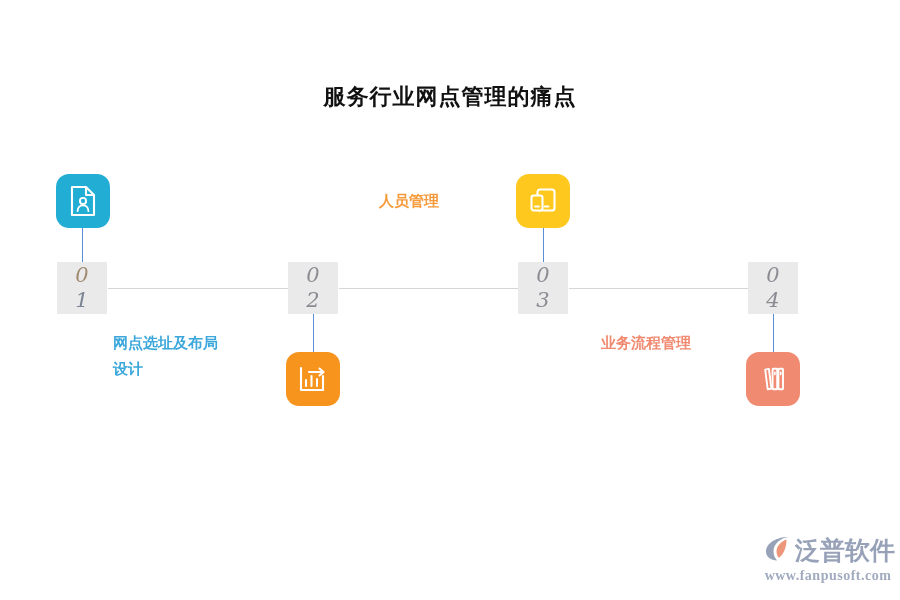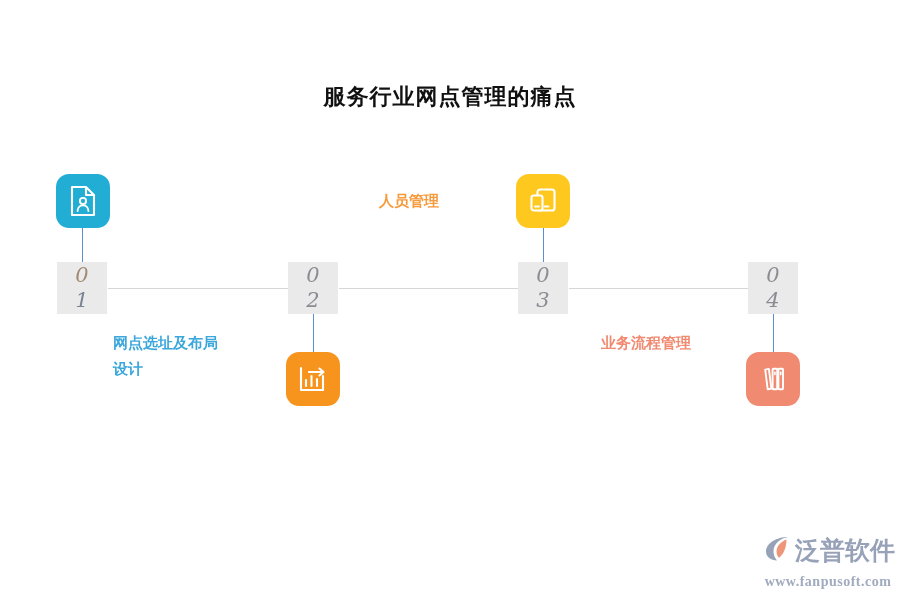--- a/index.html
+++ b/index.html
@@ -122,21 +122,21 @@
     white-space: nowrap;
   }
   #wm-url {
     font-family: "Liberation Serif", "DejaVu Serif", serif;
     font-size: 14px;
     font-weight: bold;
     color: #9aa4ba;
     letter-spacing: 0.5px;
     text-align: center;
     width: 132px;
-    margin-top: 7px;
+    margin-top: 1px;
     white-space: nowrap;
   }
 </style>
 </head>
 <body>
 
 <div id="canvas">
 
   <div id="page-title">服务行业网点管理的痛点</div>
 

